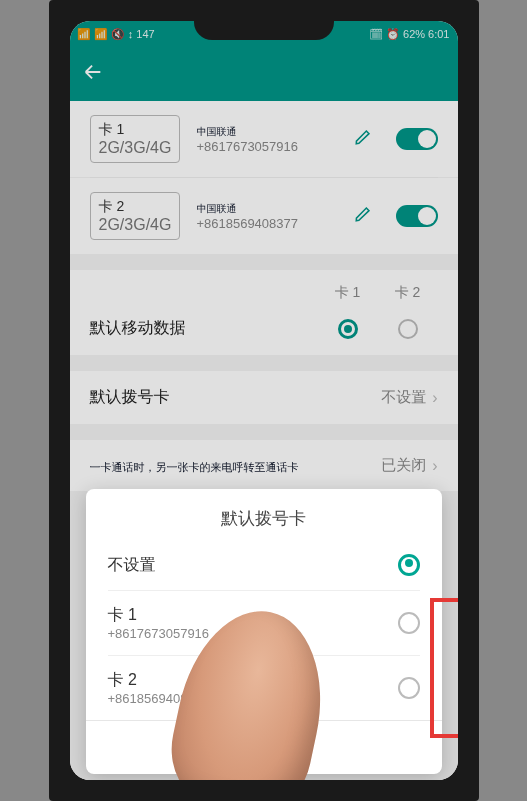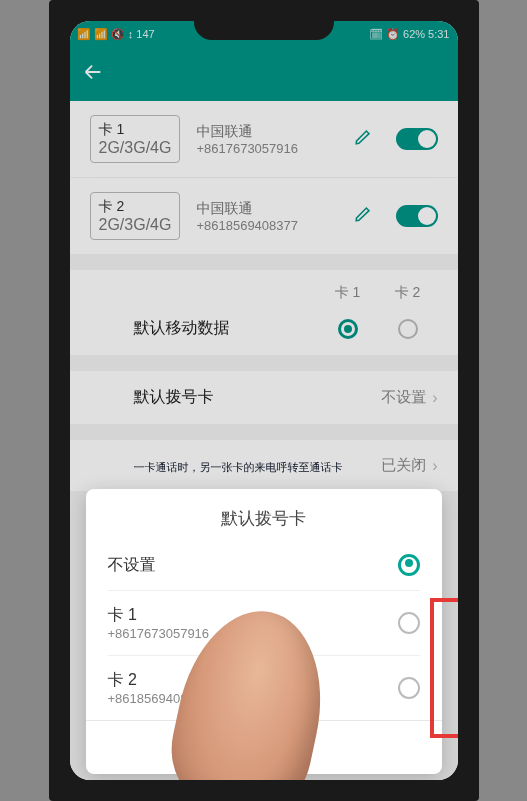--- a/index.html
+++ b/index.html
@@ -79,21 +79,21 @@
   .sim-chip {
     border: 1px solid #bbb;
     border-radius: 4px;
     padding: 5px 8px;
     min-width: 68px;
     box-sizing:border-box;
   }
   .sim-chip .cname { font-size: 14px; color:#333; }
   .sim-chip .cnet  { font-size: 16px; color:#777; }
   .sim-info { flex:1; }
-  .sim-info .carrier { font-size: 14px; color:#737373; }
+  .sim-info .carrier { font-size: 10px; color:#0f172a; }
   .sim-info .num { font-size: 13px; color:#888; }
   .edit { color:#009688; font-size:16px; padding:0 8px; }
   .switch {
     width:42px; height:22px; border-radius:22px; background:#009688;
     position:relative;
   }
   .switch::after{
     content:""; position:absolute; right:2px; top:2px;
     width:18px; height:18px; border-radius:50%; background:#fff;
   }
@@ -101,21 +101,21 @@
 
   
   .group-sep { height:16px; background:#f3f3f3; }
   .setting-row {
     background:#fff;
     padding: 16px 20px;
     display:flex;
     align-items:center;
     font-size: 16px; color:#222;
   }
-  .setting-row .label-col { flex:1;margin-left:44px; }
+  .setting-row .label-col { flex:1; }
   .setting-row .sub { font-size:11px; color:#0f172a; margin-top:4px; line-height:1.4;}
   .setting-row .value { color:#888; font-size:15px; margin-right:6px;}
   .chev { color:#bbb; font-size:16px; }
 
   .col-header {
     background:#fff;
     display:flex;
     padding: 14px 20px 8px 20px;
     color:#888; font-size:14px;
   }
@@ -187,21 +187,21 @@
 </style>
 </head>
 <body>
 
 <div class="phone">
   <div class="notch"></div>
   <div class="screen">
 
     <div class="statusbar">
       <div class="sb-left">📶 📶 🔇 ↕ 147</div>
-      <div class="sb-right">🗓 ⏰ 62% 5:31</div>
+      <div class="sb-right">🗓 ⏰ 62% 6:01</div>
     </div>
 
     <div class="appbar">
       <span>
         <svg width="22" height="22" viewBox="0 0 24 24" fill="none" stroke="#fff" stroke-width="2">
             <path d="M20 12H4m0 0l7-7M4 12l7 7"></path>
           </svg>
       </span>
     </div>
 

